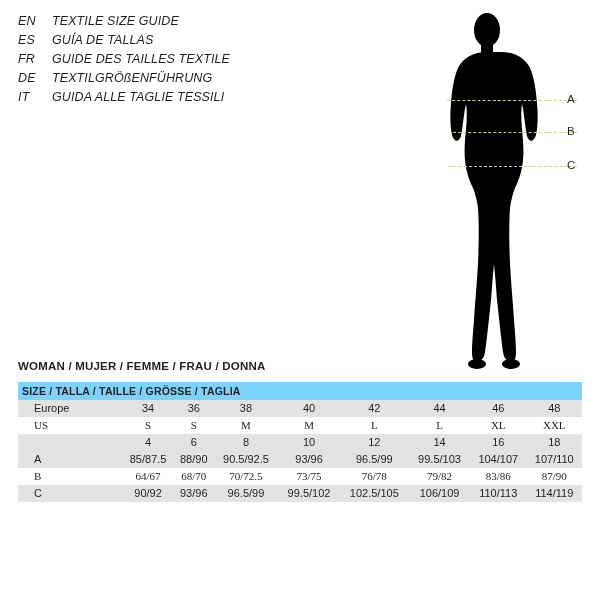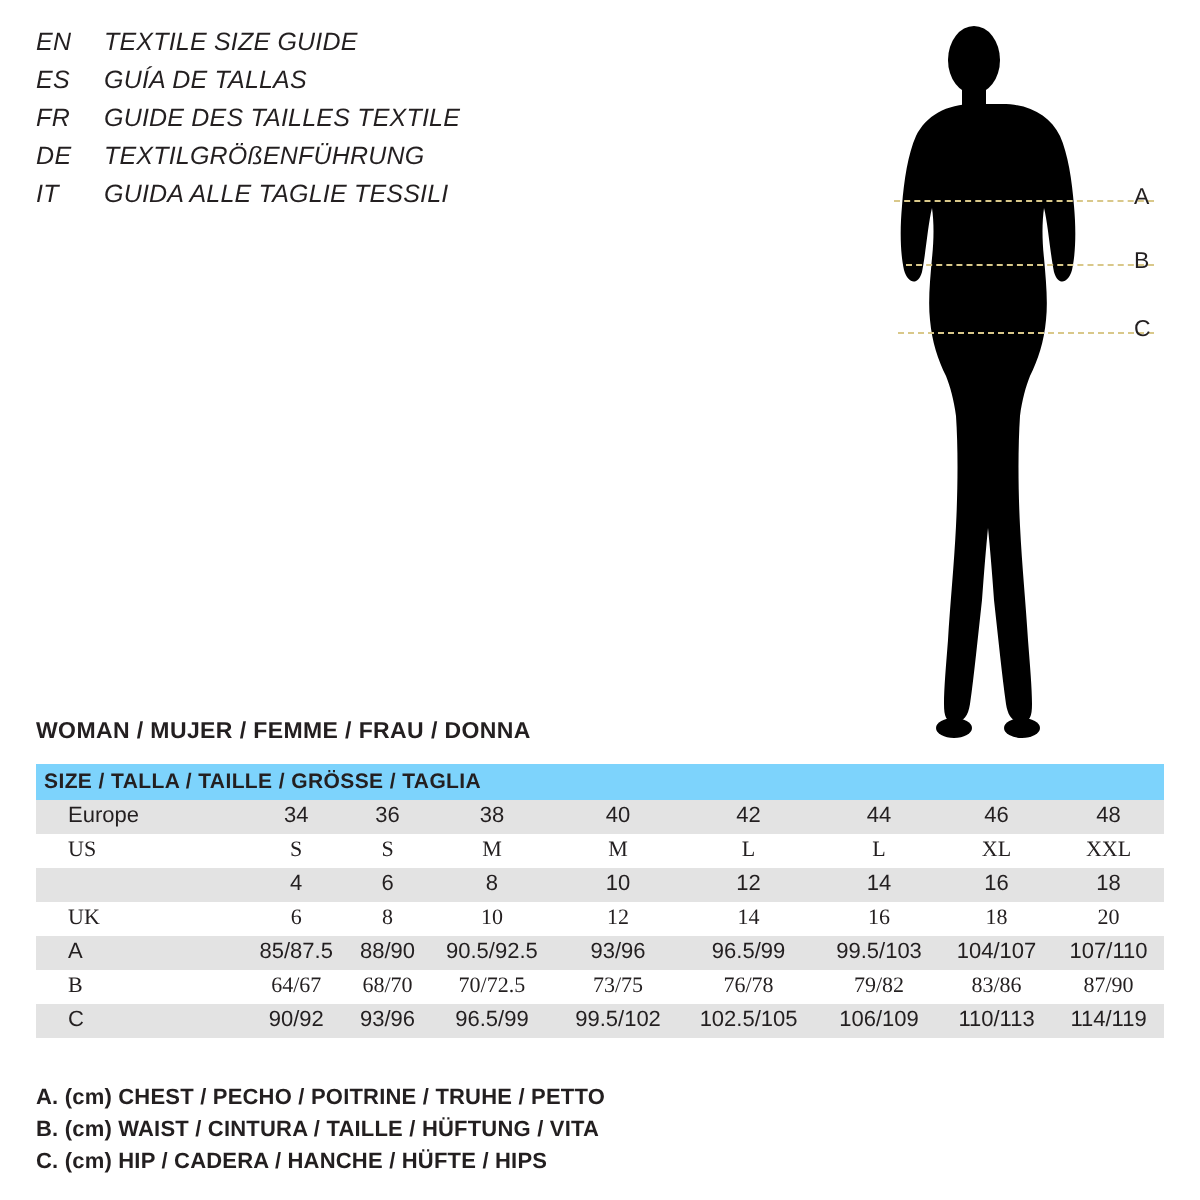--- a/index.html
+++ b/index.html
@@ -265,31 +265,20 @@
           <td>4</td>
           <td>6</td>
           <td>8</td>
           <td>10</td>
           <td>12</td>
           <td>14</td>
           <td>16</td>
           <td>18</td>
         </tr>
 
-        <tr class="plain">
-          <td class="row-label">UK</td>
-          <td>6</td>
-          <td>8</td>
-          <td>10</td>
-          <td>12</td>
-          <td>14</td>
-          <td>16</td>
-          <td>18</td>
-          <td>20</td>
-        </tr>
 
         <tr class="shade">
           <td class="row-label">A</td>
           <td>85/87.5</td>
           <td>88/90</td>
           <td>90.5/92.5</td>
           <td>93/96</td>
           <td>96.5/99</td>
           <td>99.5/103</td>
           <td>104/107</td>
@@ -316,19 +305,14 @@
           <td>99.5/102</td>
           <td>102.5/105</td>
           <td>106/109</td>
           <td>110/113</td>
           <td>114/119</td>
         </tr>
       </tbody>
     </table>
   </div>
 
-  <div class="footnotes">
-    <div class="footnote">A. (cm) CHEST / PECHO / POITRINE / TRUHE / PETTO</div>
-    <div class="footnote">B. (cm) WAIST / CINTURA / TAILLE / HÜFTUNG / VITA</div>
-    <div class="footnote">C. (cm) HIP / CADERA / HANCHE / HÜFTE / HIPS</div>
-  </div>
 
 </div>
 
 </body></html>

